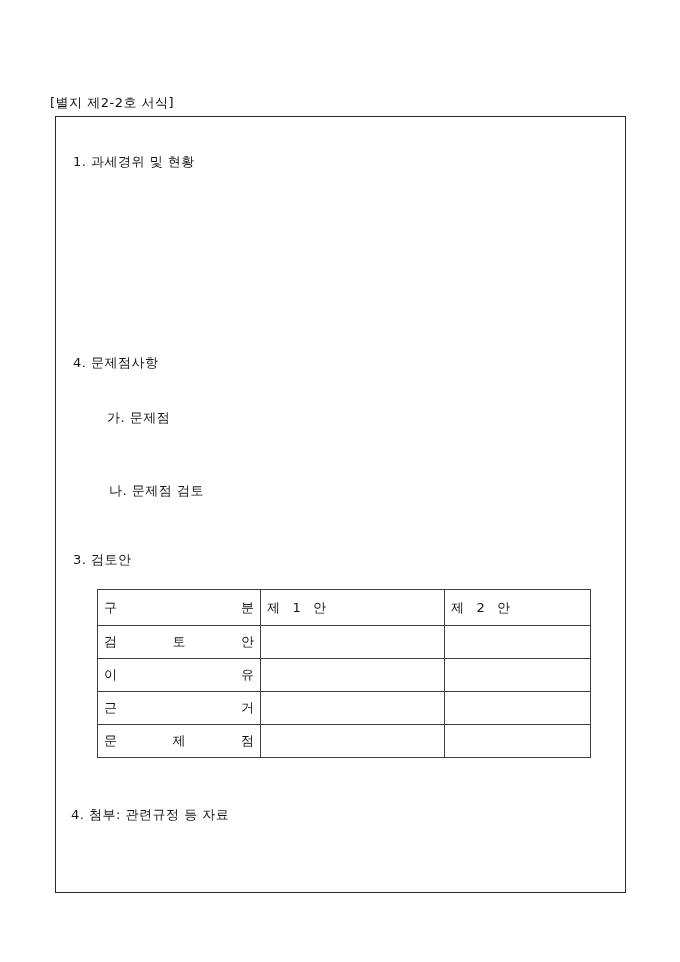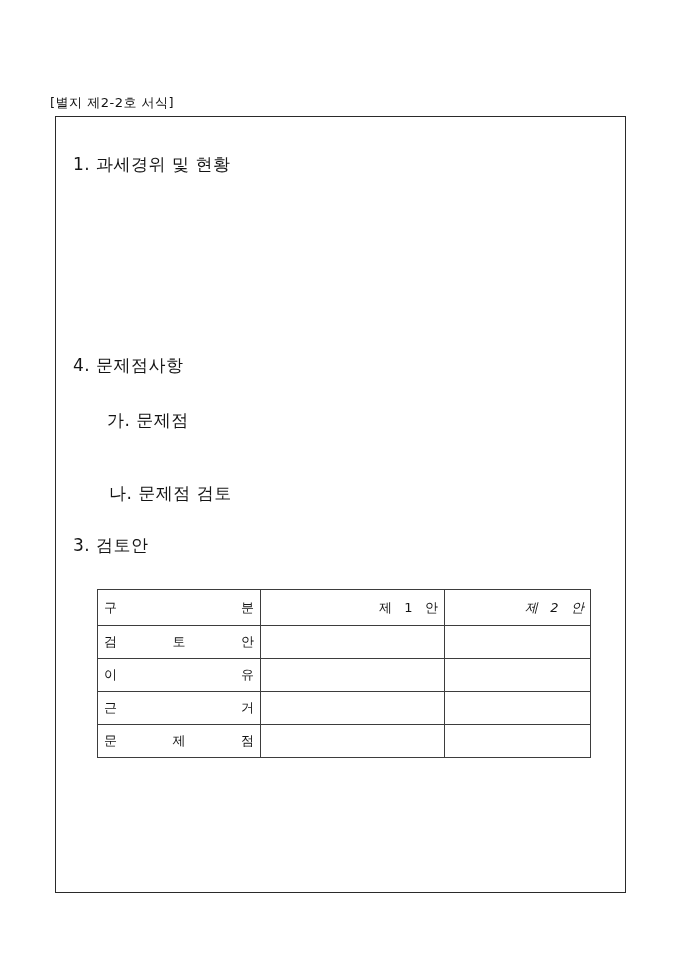--- a/index.html
+++ b/index.html
@@ -30,30 +30,30 @@
     left: 55px;
     top: 116px;
     width: 571px;
     height: 777px;
     border: 1.5px solid #2a2a2a;
     background: #ffffff;
     box-sizing: border-box;
   }
   .sec {
     position: absolute;
-    font-size: 17px;
+    font-size: 13px;
     letter-spacing: 0.5px;
     white-space: pre;
     color: #141414;
   }
   .sec-1  { left: 17px; top: 36px; }
   .sec-2  { left: 17px; top: 237px; }
   .sec-2a { left: 51px; top: 292px; }
   .sec-2b { left: 35px; top: 365px; margin-left: 18px; }
-  .sec-3  { left: 17px; top: 417px; }
+  .sec-3  { left: 17px; top: 434px; }
   .sec-4  { left: 15px; top: 689px; }
 
   table.review-table {
     position: absolute;
     left: 41px;
     top: 472px;
     border-collapse: collapse;
     table-layout: fixed;
     background: #ffffff;
   }
@@ -62,29 +62,29 @@
     font-size: 13px;
     padding: 0 6px;
     height: 33px;
     box-sizing: border-box;
     vertical-align: middle;
     color: #141414;
   }
   table.review-table tr.header-row td { height: 36px; }
   td.col-label { width: 163px; }
   td.col-plan1 { width: 184px; }
-  td.col-plan2 { width: 146px; font-style: italic; }
+  td.col-plan2 { width: 146px; }
   .spread {
     display: flex;
     justify-content: space-between;
     align-items: center;
     width: 100%;
   }
   .center-pre {
-    text-align: right;
+    text-align: left;
     white-space: pre;
     margin-left: 36px;
   }
 </style>
 </head>
 <body>
 
 <div class="page">
 
   <div class="form-label">[별지 제2-2호 서식]</div>
@@ -155,15 +155,16 @@
               <span>제</span>
               <span>점</span>
             </span>
           </td>
           <td class="col-plan1"></td>
           <td class="col-plan2"></td>
         </tr>
       </tbody>
     </table>
 
+    <div class="sec sec-4">4. 첨부: 관련규정 등 자료</div>
 
   </div>
 </div>
 
 </body></html>

